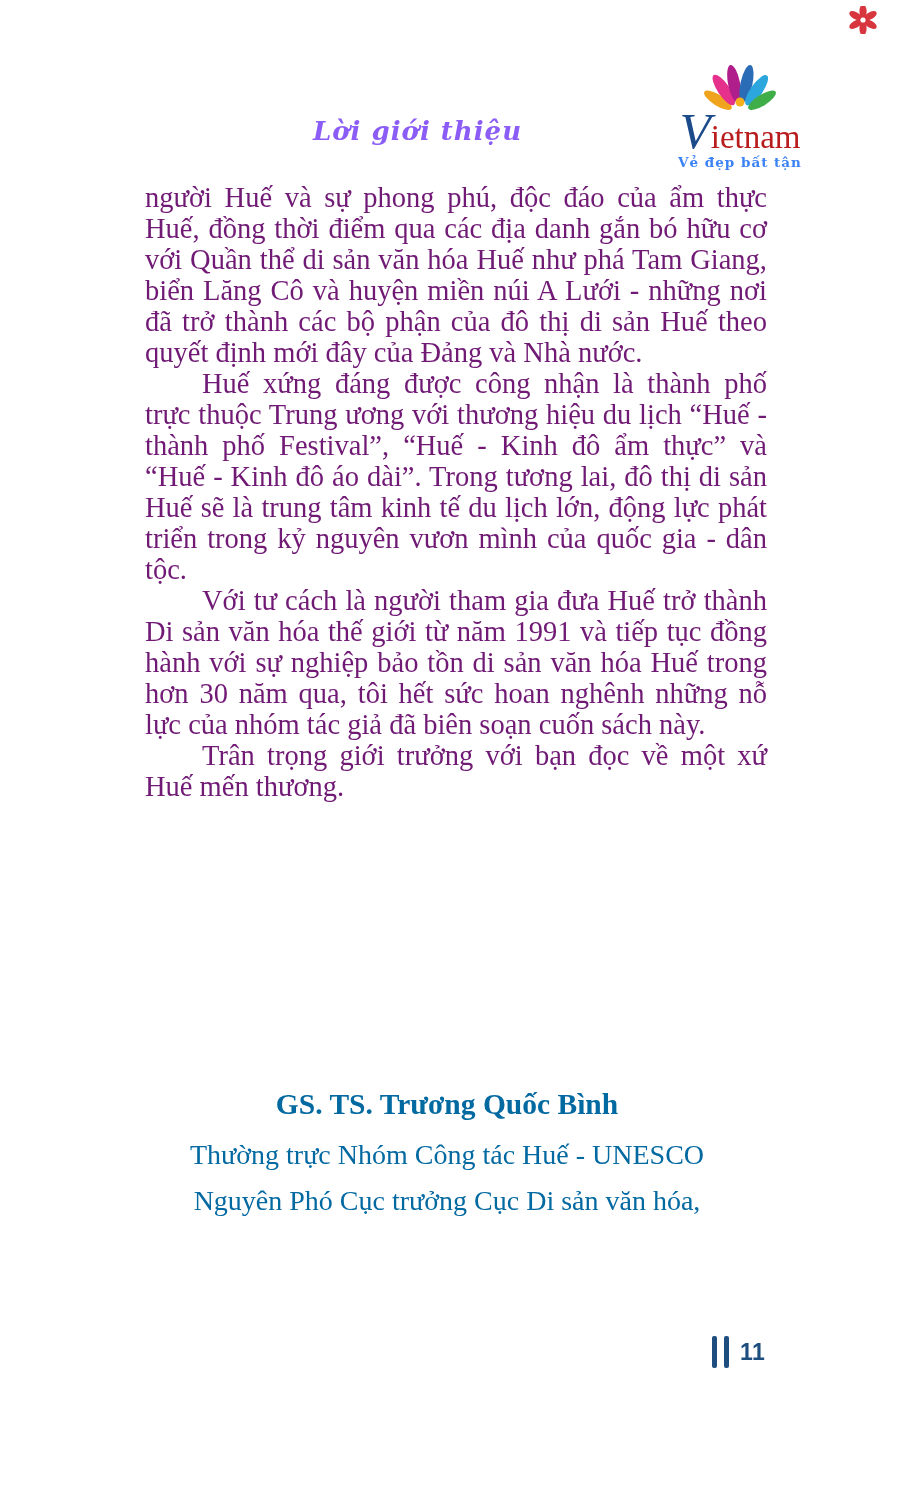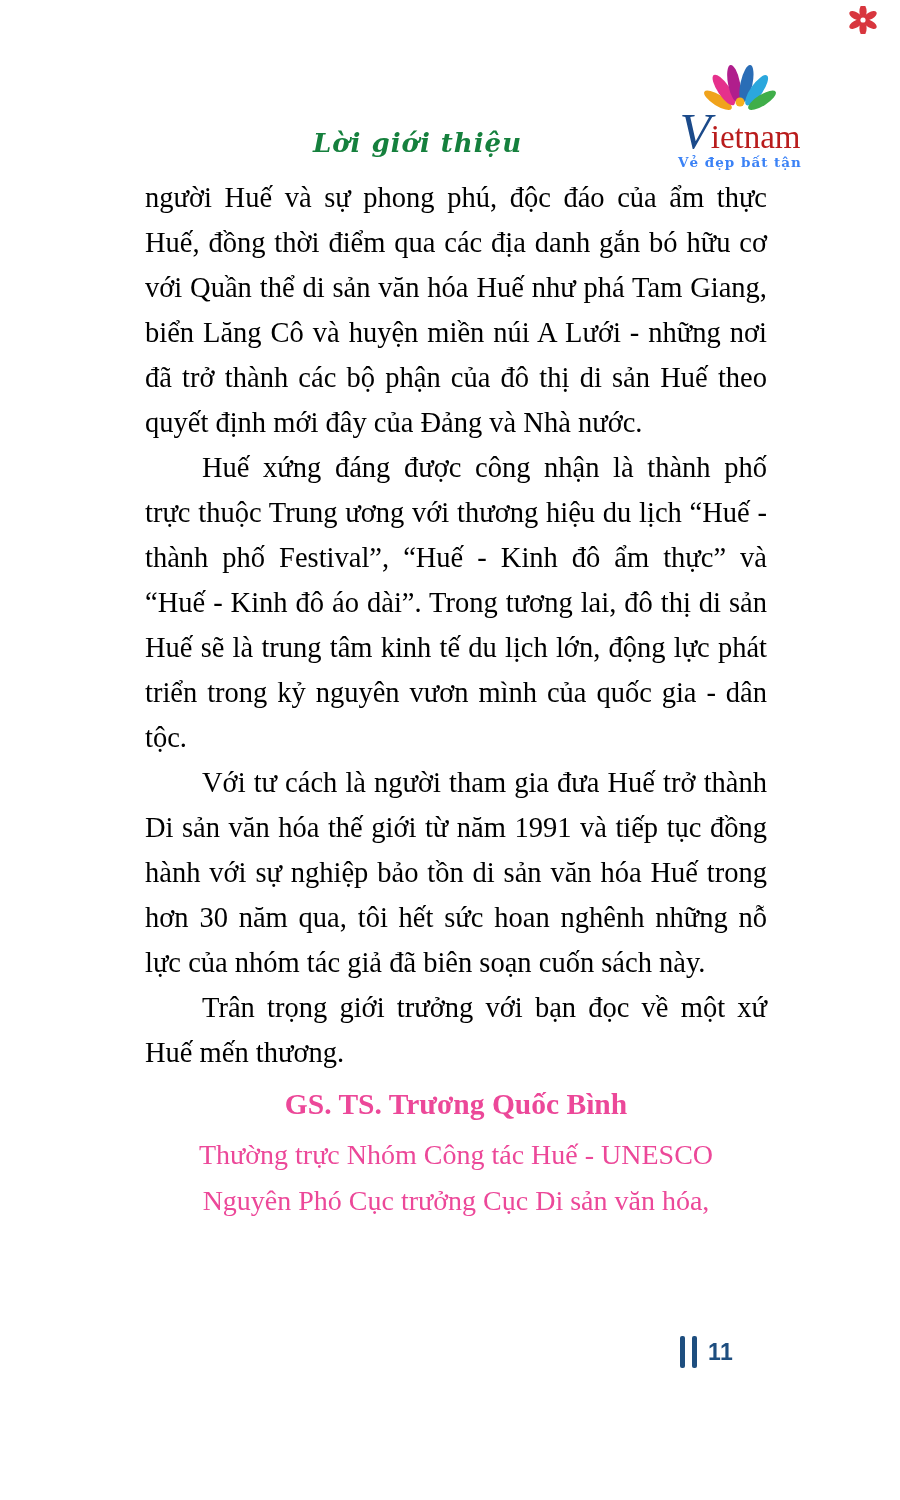--- a/index.html
+++ b/index.html
@@ -16,22 +16,21 @@
     position:absolute; left:849px; top:6px; width:28px; height:28px;
   }
 
   
   .running-head {
     position:absolute; left:145px; top:116px; width:545px;
     text-align:center;
     font-family:"DejaVu Serif", serif;
     font-style:italic; font-weight:bold;
     font-size:26px; letter-spacing:1px;
-    color:#15803d;
-    margin-top:12px;
+    color:#8b5cf6;
   }
 
   
   .logo {
     position:absolute; left:658px; top:64px; width:164px;
     display:flex; flex-direction:column; align-items:center;
   }
   .logo-petals { width:80px; height:52px; margin-bottom:-12px; }
   .logo-name {
     display:block;
@@ -44,43 +43,43 @@
   }
   .logo-tagline {
     font-family:"DejaVu Serif", serif;
     font-weight:bold;
     font-size:13.5px; color:#3b82f6;
     margin-top:-4px; letter-spacing:1px;
   }
 
   
   .body-text {
-    position:absolute; left:145px; top:175px; width:622px;
-    font-size:28.5px; line-height:45px;
-    color:#000000;
+    position:absolute; left:145px; top:182px; width:622px;
+    font-size:28.5px; line-height:31px;
+    color:#701a75;
     text-align:justify;
     text-justify:inter-word;
   }
   .body-text p { margin:0; }
   .body-text p.indent { text-indent:57px; }
 
   
   .signature {
-    position:absolute; left:145px; top:1082px; width:622px;
-    text-align:center; color:#ec4899;
+    position:absolute; left:136px; top:1082px; width:622px;
+    text-align:center; color:#0369a1;
   }
   .sig-name {
     font-weight:bold; font-size:29.5px; line-height:44px;
     margin-bottom:6px;
   }
   .sig-line { font-size:28px; line-height:46px; }
 
   
   .footer {
-    position:absolute; left:680px; top:1336px;
+    position:absolute; left:712px; top:1336px;
     display:flex; align-items:center;
   }
   .pause-bars { display:flex; gap:7px; margin-right:11px; }
   .pause-bars span {
     display:block; width:5px; height:32px;
     background:#1e4e7f; border-radius:2px;
   }
   .page-number {
     font-family:"Liberation Sans", sans-serif;
     font-weight:bold; font-size:23px;

